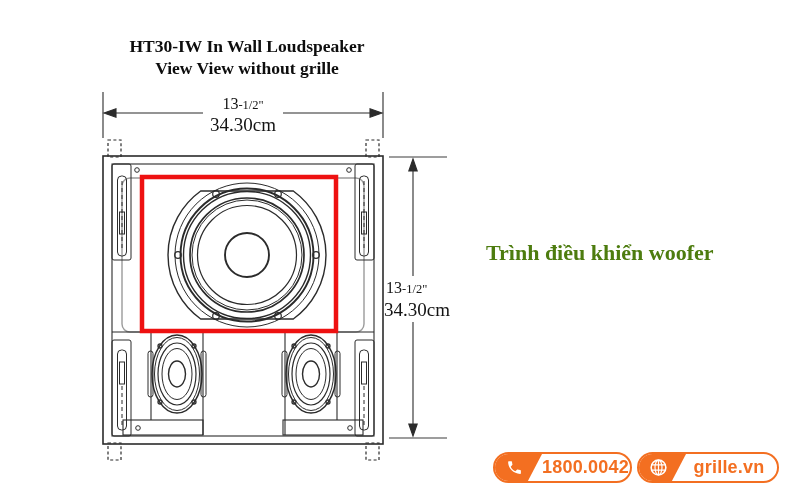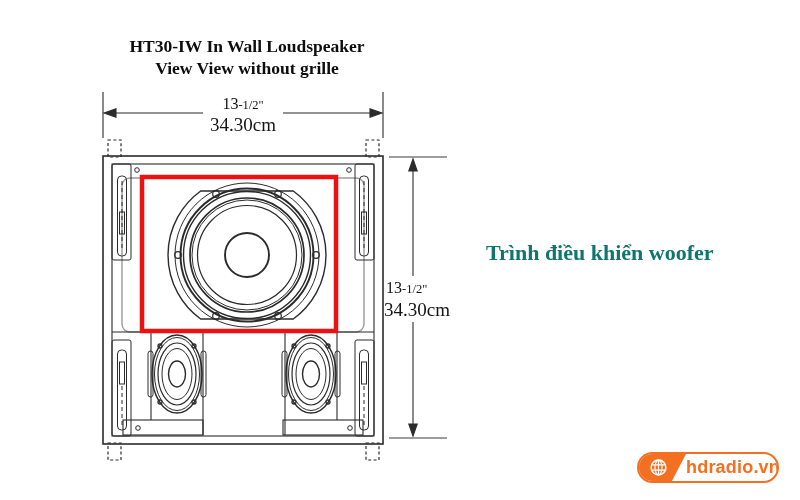--- a/index.html
+++ b/index.html
@@ -9,21 +9,21 @@
          font-weight:bold;font-size:17.5px;line-height:22px;color:#0d0d0d;}
   .lineart{position:absolute;left:0;top:0;width:800px;height:500px;}
   .dim{position:absolute;font-size:16px;color:#141414;white-space:nowrap;}
   .dim .frac{font-size:12.5px;}
   .dim-cm{font-size:19px;}
   .dim-top-in{left:193px;top:95px;width:100px;text-align:center;}
   .dim-top-cm{left:193px;top:114px;width:100px;text-align:center;}
   .dim-right-in{left:386px;top:279px;}
   .dim-right-cm{left:384px;top:299px;}
   .annotation{position:absolute;left:486px;top:240px;white-space:nowrap;
-              font-weight:bold;font-size:22px;color:#0f766e;text-align:right;}
+              font-weight:bold;font-size:22px;color:#4d7c0f;text-align:right;}
   .badge{position:absolute;height:31px;background:#fff;border:2px solid #F36F21;
          border-radius:16px;display:flex;align-items:center;overflow:hidden;
          box-sizing:border-box;cursor:pointer;}
   .badge-phone{left:493px;top:452px;width:139px;}
   .badge-web{left:637px;top:452px;width:142px;}
   .badge-left{flex:none;width:47px;height:100%;background:#F36F21;
               clip-path:polygon(0 0,100% 0,70% 100%,0 100%);
               display:flex;align-items:center;justify-content:center;
               padding-right:9px;box-sizing:border-box;}
   .badge-text{flex:1;text-align:center;font-family:"Liberation Sans",sans-serif;
@@ -170,27 +170,35 @@
   </div>
   <div class="dim dim-cm dim-top-cm">34.30cm</div>
 
   <div class="dim dim-right-in">
     <span>13</span><span class="frac">-1/2"</span>
   </div>
   <div class="dim dim-cm dim-right-cm">34.30cm</div>
 
   <div class="annotation">Trình điều khiển woofer</div>
 
+  <div class="badge badge-phone">
+    <span class="badge-left">
+      <svg width="17" height="17" viewBox="0 0 24 24" fill="#ffffff">
+        <path d="M6.62 10.79c1.44 2.83 3.76 5.14 6.59 6.59l2.2-2.2c.27-.27.67-.36 1.02-.24 1.12.37 2.33.57 3.57.57.55 0 1 .45 1 1V20c0 .55-.45 1-1 1-9.39 0-17-7.61-17-17 0-.55.45-1 1-1h3.5c.55 0 1 .45 1 1 0 1.25.2 2.45.57 3.57.11.35.03.74-.25 1.02l-2.2 2.2z"></path>
+      </svg>
+    </span>
+    <span class="badge-text">1800.0042</span>
+  </div>
 
   <div class="badge badge-web">
     <span class="badge-left">
       <svg width="19" height="19" viewBox="0 0 24 24" fill="none" stroke="#ffffff">
         <circle cx="12" cy="12" r="9.3" stroke-width="2"></circle>
         <ellipse cx="12" cy="12" rx="4.4" ry="9.3" stroke-width="1.5"></ellipse>
         <line x1="3" y1="8.6" x2="21" y2="8.6" stroke-width="1.5"></line>
         <line x1="3" y1="15.4" x2="21" y2="15.4" stroke-width="1.5"></line>
         <line x1="12" y1="2.7" x2="12" y2="21.3" stroke-width="1.5"></line>
       </svg>
     </span>
-    <span class="badge-text">hdradio.vn</span>
+    <span class="badge-text">grille.vn</span>
   </div>
 
 </div>
 
 </body></html>

